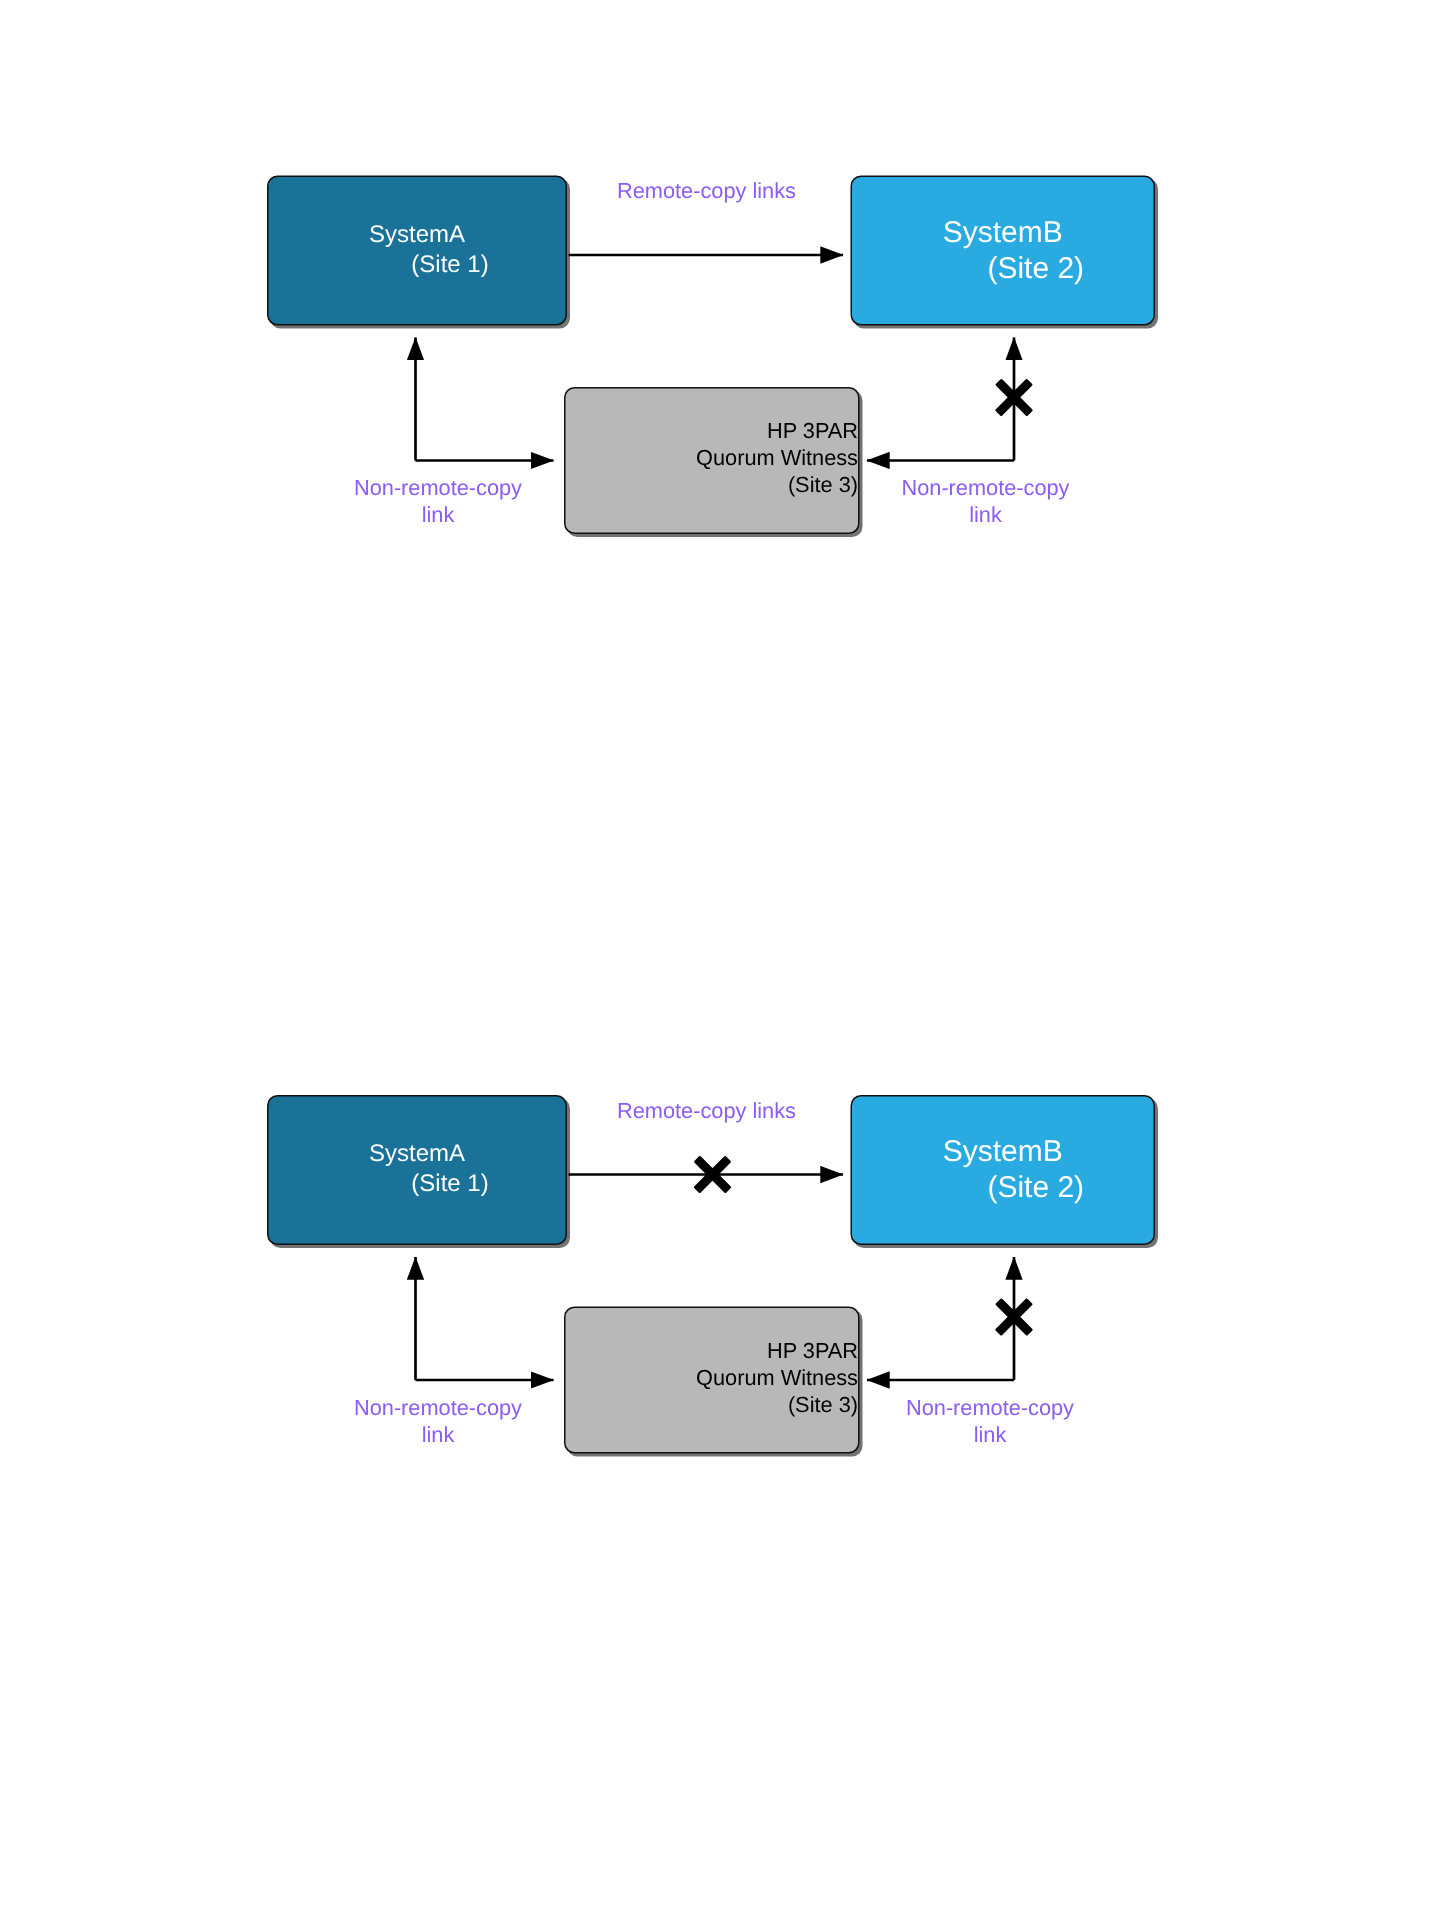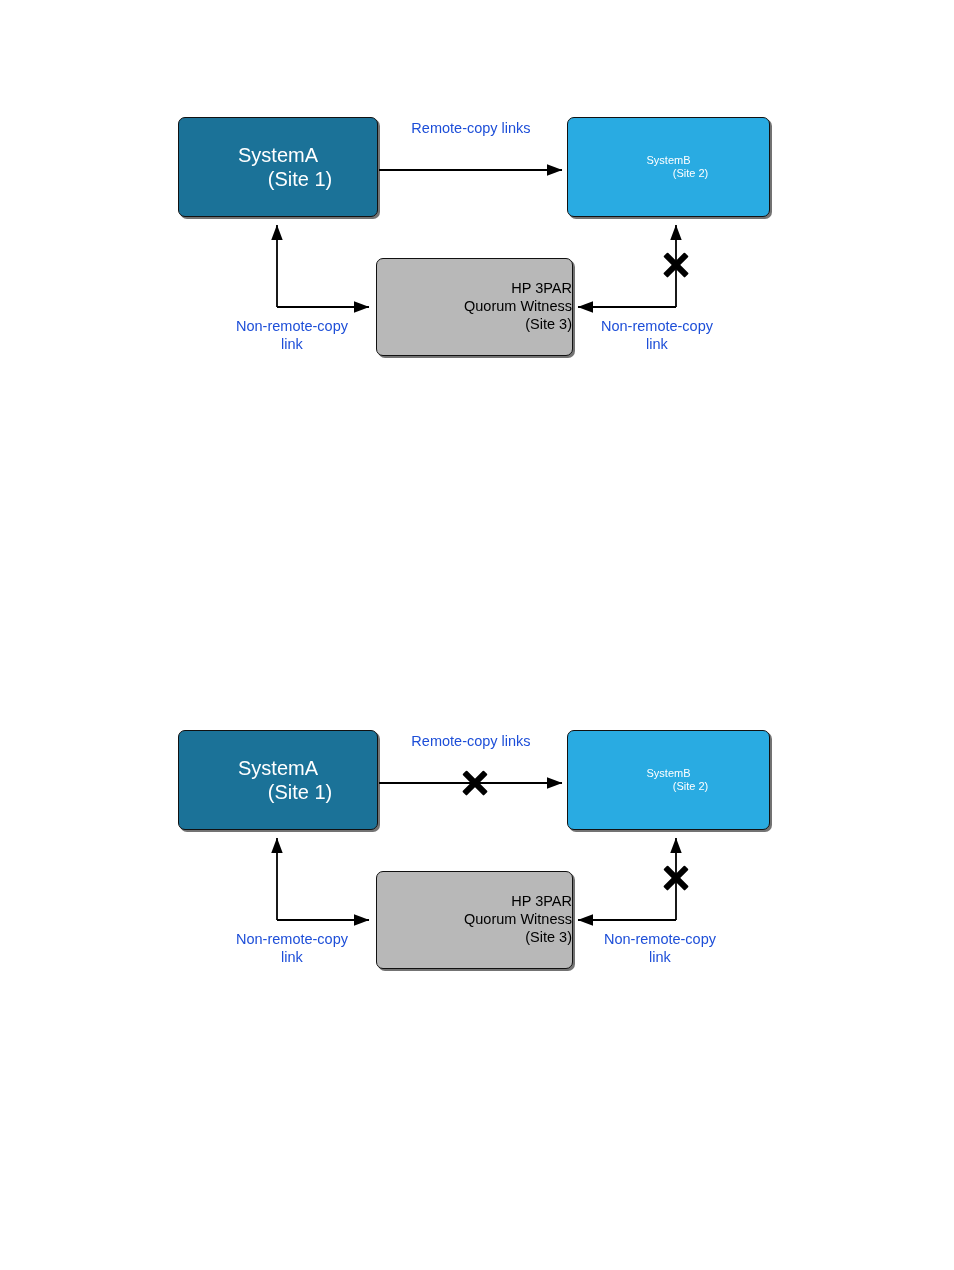--- a/index.html
+++ b/index.html
@@ -45,42 +45,42 @@
     justify-content: center;
     text-align: center;
     line-height: 1.22;
     box-shadow: 2px 2px 0 rgba(0,0,0,0.55);
     z-index: 3;
   }
 
   .node-system-a {
     background: #1b7298;
     color: #ffffff;
-    font-size: 20px;
+    font-size: 16px;
   }
   .node-system-b {
     background: #29ABE2;
     color: #ffffff;
-    font-size: 11px;
+    font-size: 20px;
   }
   .node-quorum {
     background: #b8b8b8;
     color: #000000;
     font-size: 14.5px;
     align-items: flex-end;
   }
 
   .node .line2,
   .node .line3 { display: block; margin-left: 44px; }
 
   
   .edge-label {
     position: absolute;
     font-size: 14.5px;
-    color: #1d4ed8;
+    color: #8b5cf6;
     text-align: center;
     line-height: 1.22;
     white-space: pre-line;
     z-index: 4;
   }
 
   
   .break-x {
     position: absolute;
     z-index: 5;

